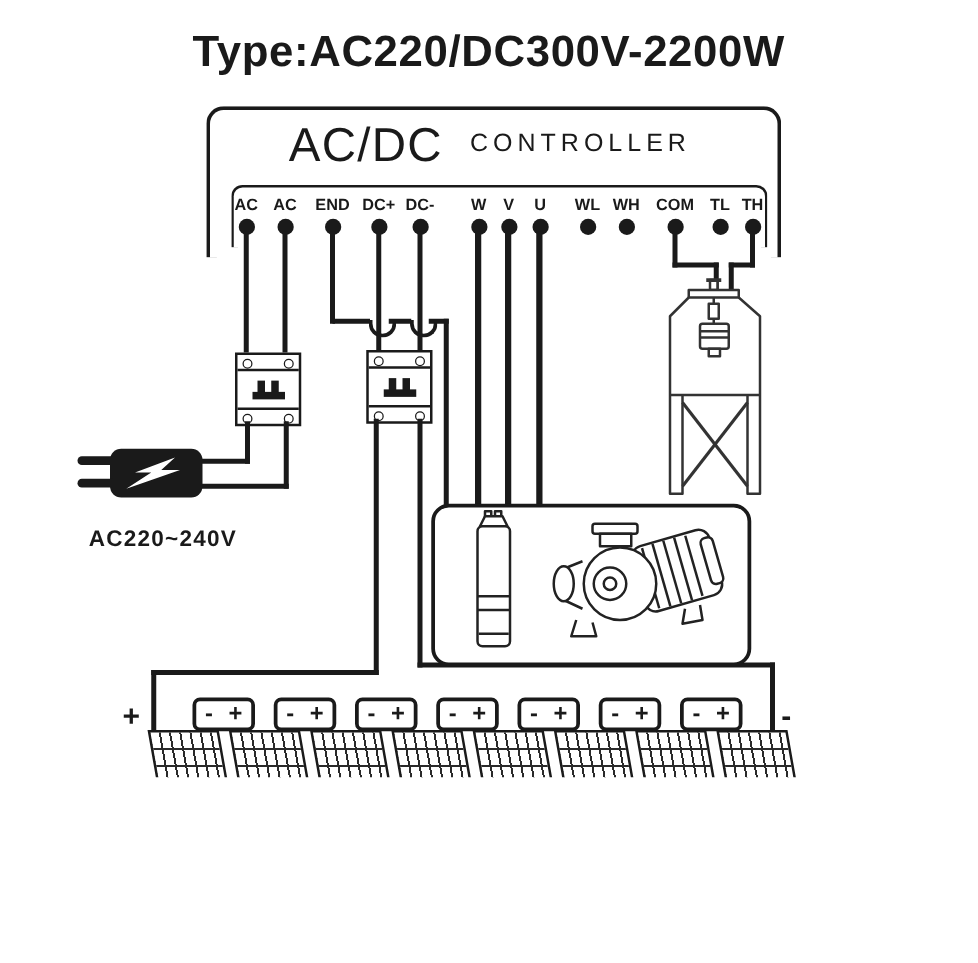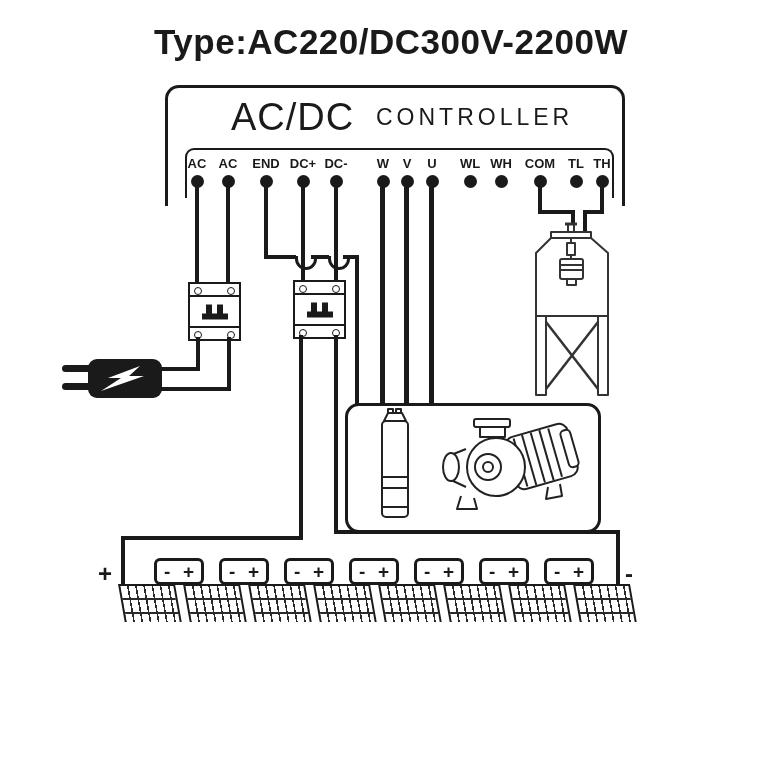--- a/index.html
+++ b/index.html
@@ -8,21 +8,21 @@
   .abs{position:absolute;}
   .wire{position:absolute;background:#1a1a1a;}
   .txt{position:absolute;white-space:nowrap;}
 
   
   .title{left:0;right:0;top:22px;text-align:center;font-size:35px;font-weight:bold;letter-spacing:0.5px;}
 
   
   .ctrl-box{left:165px;top:85px;width:454px;height:118px;border:3px solid #1a1a1a;border-bottom:none;border-radius:14px 14px 0 0;}
   .ctrl-brand{left:231px;top:96px;font-size:38px;letter-spacing:1px;}
-  .ctrl-name{left:376px;top:104px;font-size:23px;letter-spacing:4px;}
+  .ctrl-name{left:376px;top:104px;font-size:20px;letter-spacing:4px;}
   .term-strip{left:185px;top:148px;width:425px;height:48px;border:2.5px solid #1a1a1a;border-bottom:none;border-radius:9px 9px 0 0;}
   .terminal{position:absolute;top:156px;width:0;}
   .t-label{position:absolute;left:0;top:0;transform:translateX(-50%);font-size:13px;font-weight:bold;}
   .t-dot{position:absolute;left:-6.5px;top:19px;width:13px;height:13px;border-radius:50%;background:#1a1a1a;}
 
   
   .breaker{position:absolute;width:49px;height:55px;border:2.5px solid #1a1a1a;background:#fff;display:flex;flex-direction:column;}
   .bk-strip{height:11px;position:relative;}
   .bk-strip.top{border-bottom:2px solid #1a1a1a;}
   .bk-strip.bot{border-top:2px solid #1a1a1a;}
@@ -187,20 +187,21 @@
   <div class="wire" style="left:227px;top:337px;width:4px;height:54px"></div>
   <div class="wire" style="left:158px;top:387px;width:73px;height:4px"></div>
 
   <div class="abs plug-body">
     <svg width="74" height="39" style="position:absolute;left:0;top:0">
       <polygon points="52,7 20,19 33,19 13,32 56,17 41,17" fill="#ffffff"></polygon>
     </svg>
   </div>
   <div class="prong" style="left:62px;top:365px;width:28px;height:7px"></div>
   <div class="prong" style="left:62px;top:383px;width:28px;height:7px"></div>
+  <div class="txt ac-label">AC220~240V</div>
 
   <div class="wire" style="left:299px;top:335px;width:4px;height:205px"></div>
   <div class="wire" style="left:121px;top:536px;width:182px;height:4px"></div>
   <div class="wire" style="left:121px;top:536px;width:4px;height:48px"></div>
   <div class="wire" style="left:334px;top:335px;width:4px;height:199px"></div>
   <div class="wire" style="left:334px;top:530px;width:286px;height:4px"></div>
   <div class="wire" style="left:616px;top:530px;width:4px;height:54px"></div>
 
   <div class="abs pump-box"></div>
   <svg class="abs" style="left:345px;top:403px" width="250" height="124" viewBox="345 403 250 124">

